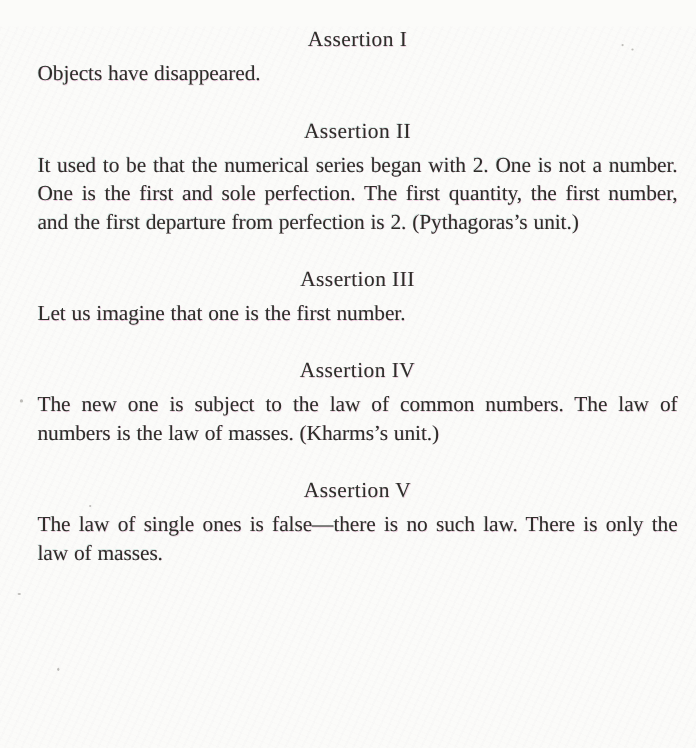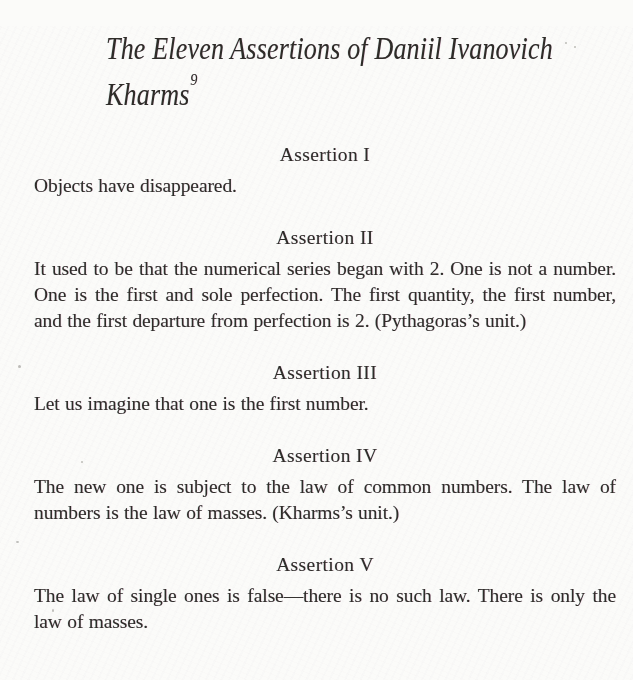--- a/index.html
+++ b/index.html
@@ -79,28 +79,20 @@
   .speck.s3 { left: 16px;  top: 515px; width: 3px; height: 2px; }
   .speck.s4 { left: 52px;  top: 583px; width: 2px; height: 3px; }
   .speck.s5 { left: 565px; top: 16px;  width: 2px; height: 2px; }
   .speck.s6 { left: 574px; top: 20px;  width: 2px; height: 2px; }
 </style>
 </head>
 <body style="background: rgb(251, 251, 249);">
 
 <main class="page" style="color: rgb(46, 44, 40);">
 
-  <header>
-    <h1 class="title">
-      <span class="tline">The Eleven Assertions of Daniil Ivanovich</span>
-      <span class="tline">
-        <span>Kharms</span><sup class="fn">9</sup>
-      </span>
-    </h1>
-  </header>
 
   <div class="content">
 
     <section class="assertion first">
       <h2 class="a-head">Assertion I</h2>
       <p class="a-body">Objects have disappeared.</p>
     </section>
 
     <section class="assertion">
       <h2 class="a-head">Assertion II</h2>

